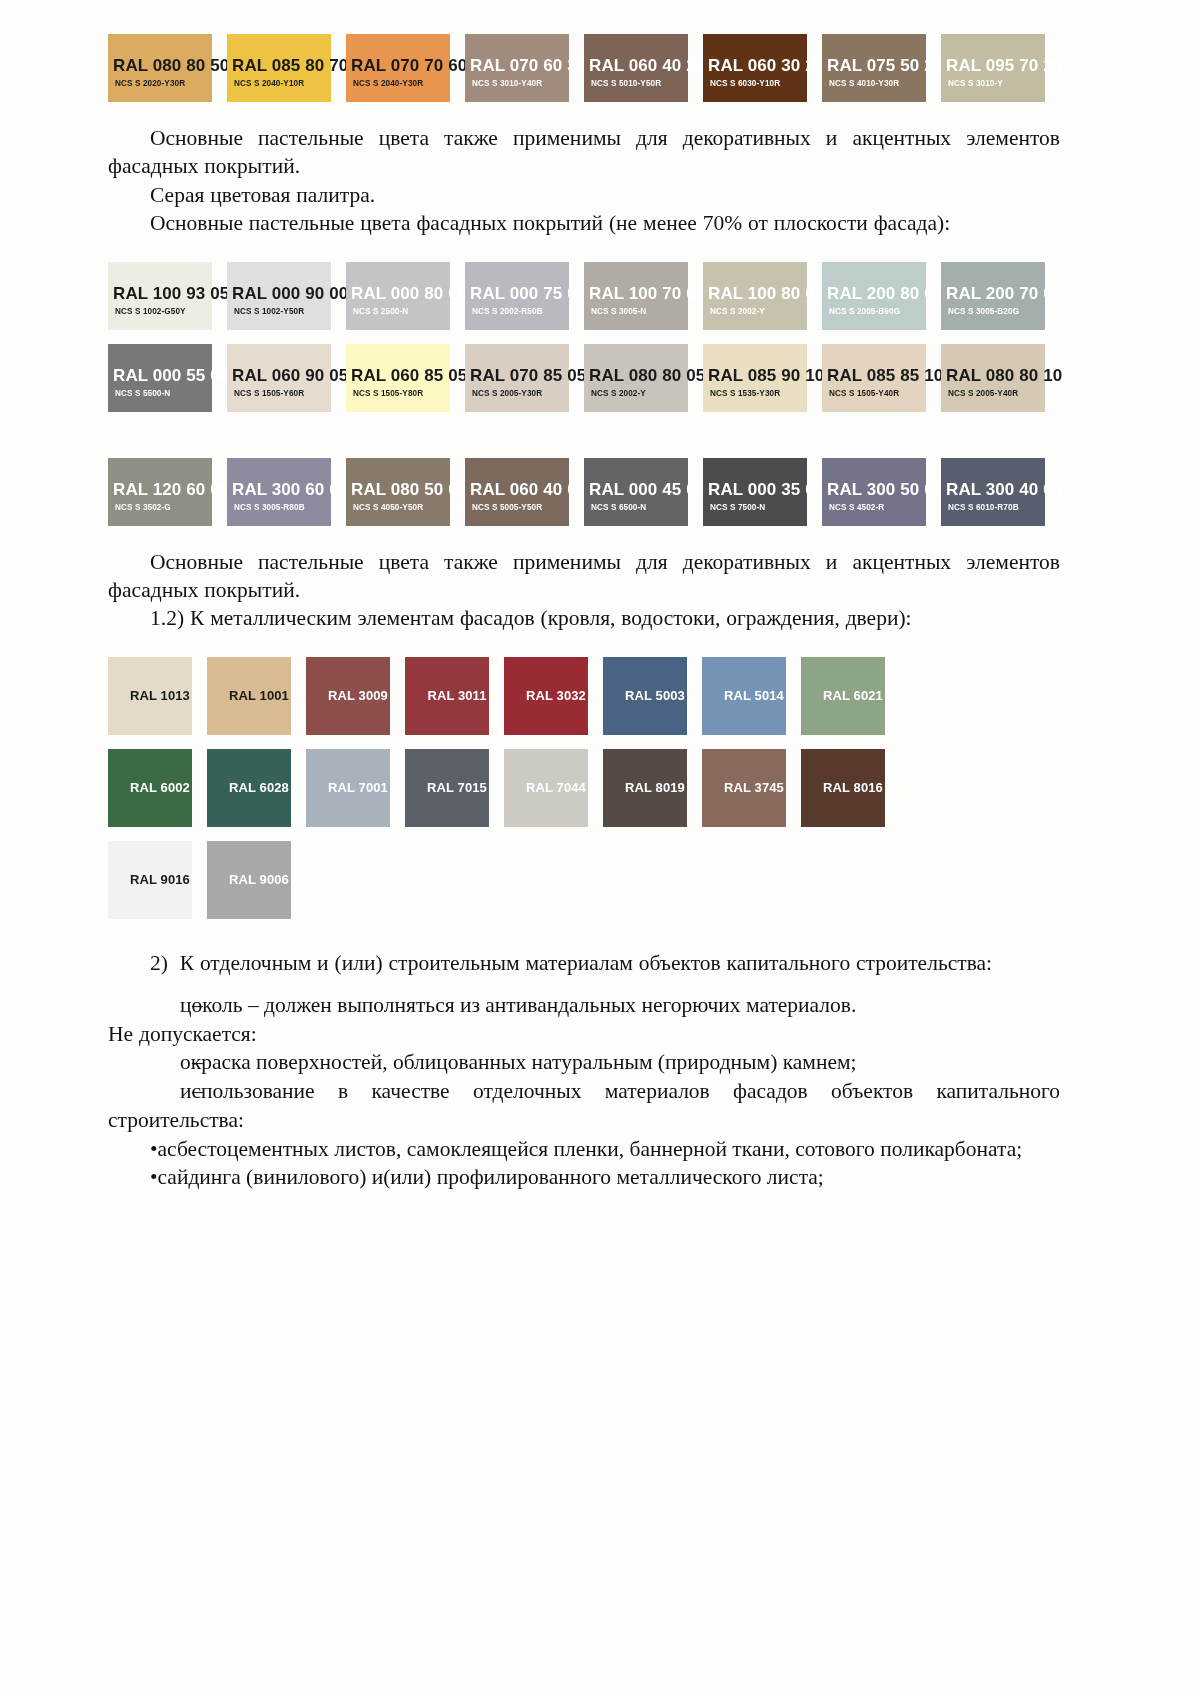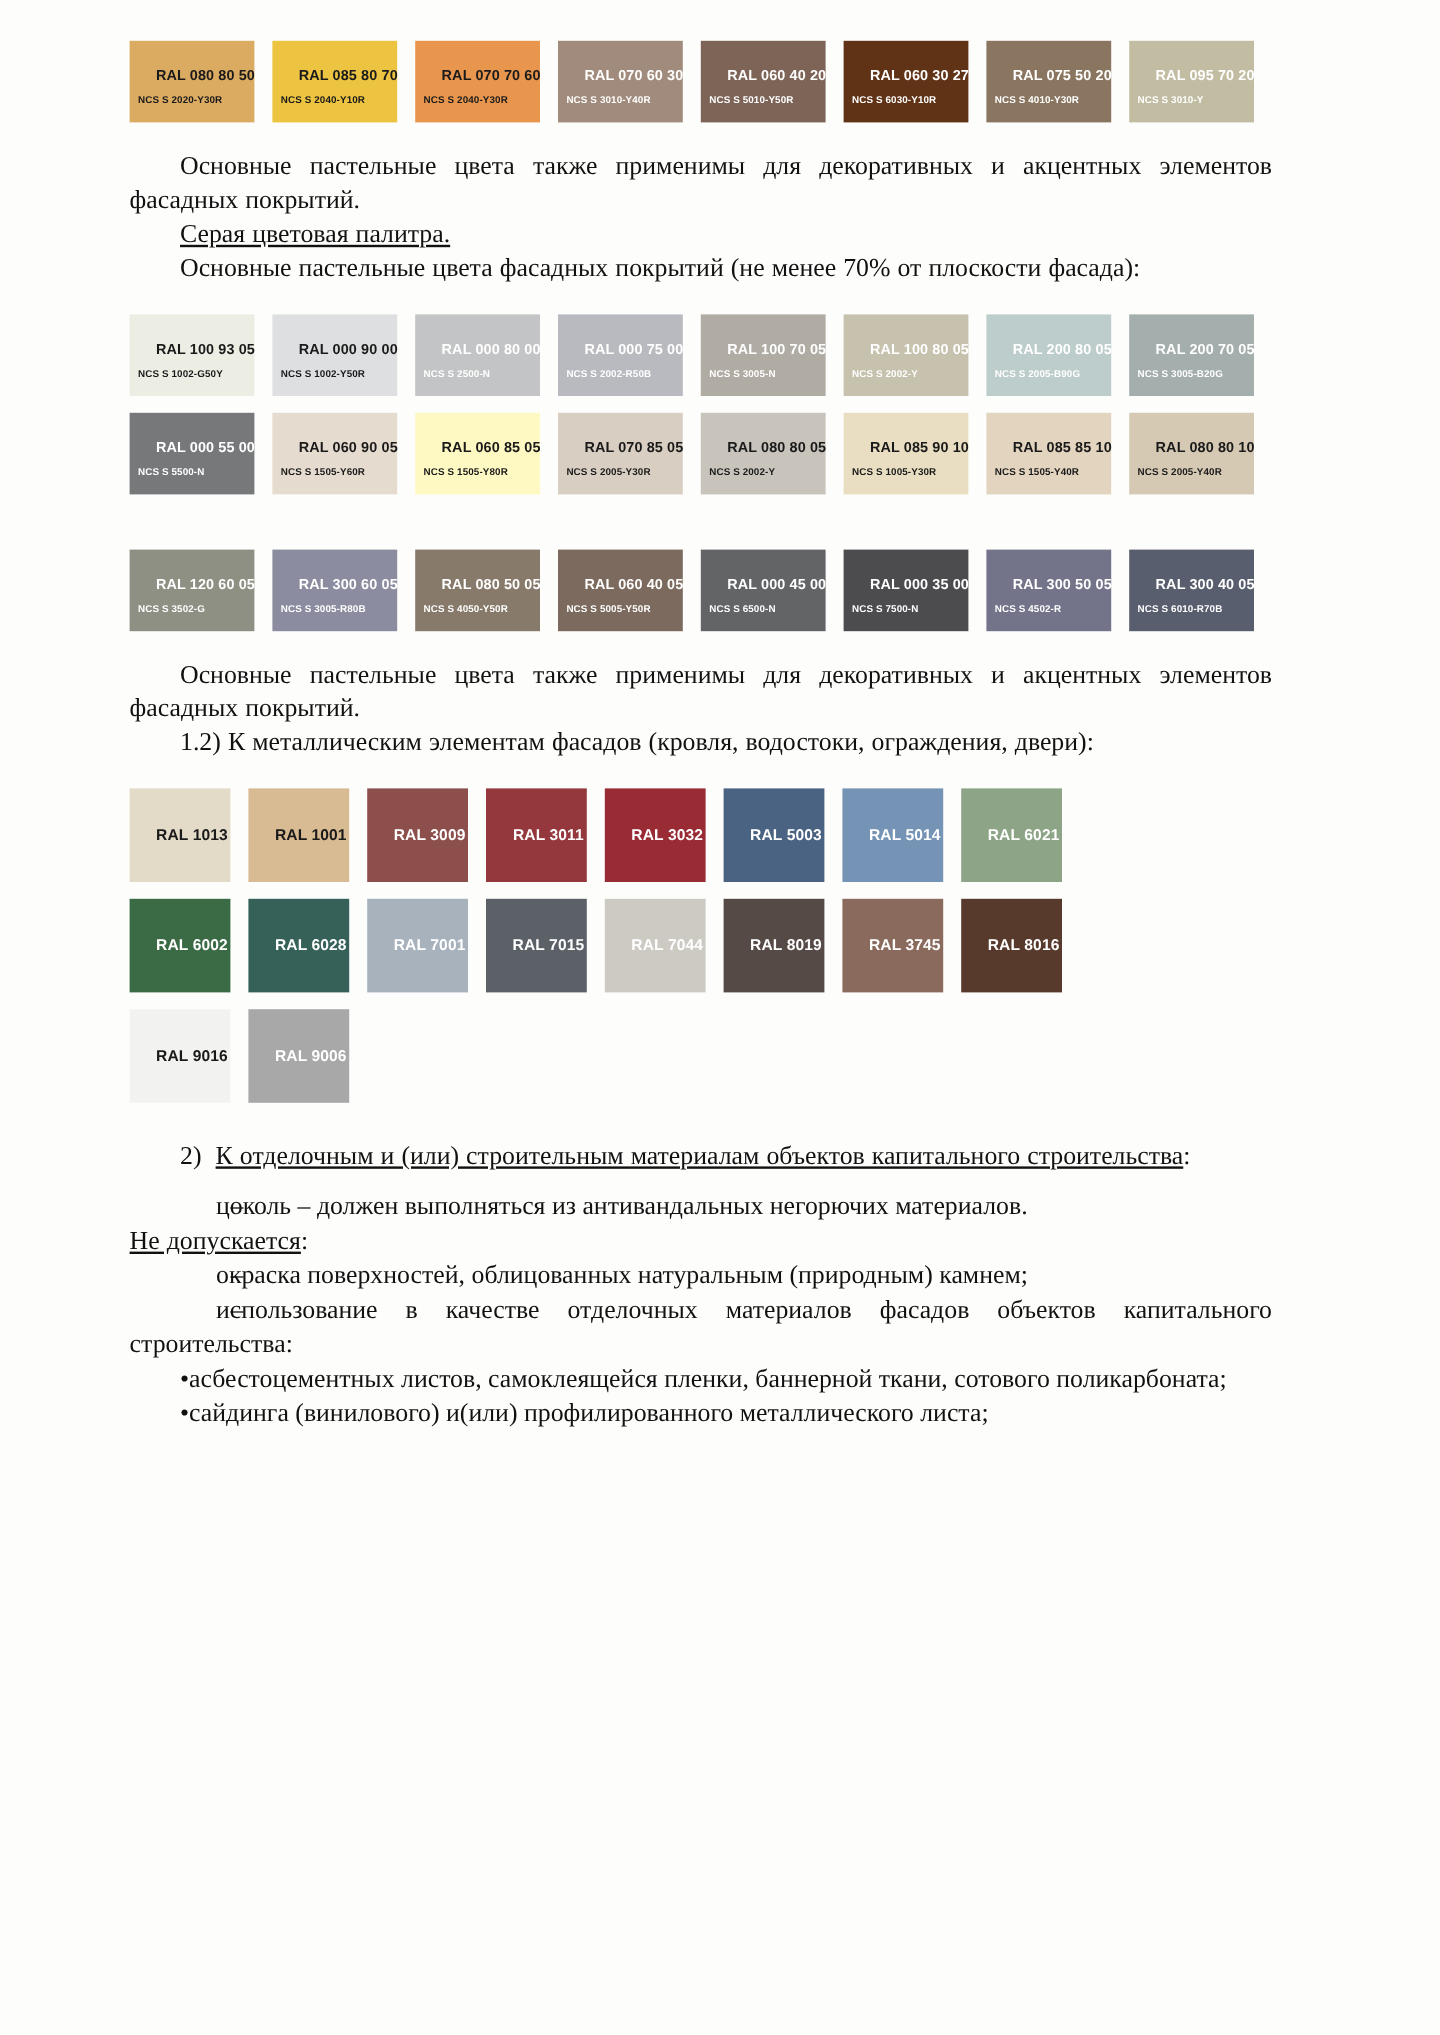--- a/index.html
+++ b/index.html
@@ -30,21 +30,21 @@
   p.para{
     margin:0;
     font-size:21.5px;
     line-height:1.32;
     text-align:justify;
     text-indent:42px;
     text-justify:inter-word;
     word-spacing:.5px;
   }
   p.para.noindent{text-indent:0;}
-  .u{ text-decoration:underline; text-underline-offset:2px;margin-top:32px; }
+  .u{ text-underline-offset:2px;margin-top:32px; }
   .dashline{
     margin:0;
     font-size:21.5px;
     line-height:1.34;
     text-align:justify;
     text-indent:42px;
   }
   .dash{display:inline-block;width:30px;}
   .bulletline{
     margin:0;
@@ -64,23 +64,23 @@
     height:68px;
     box-sizing:border-box;
     margin-right:15px;
     position:relative;
     font-family:"Liberation Sans","DejaVu Sans",sans-serif;
     flex:0 0 auto;
   }
   .swatch:last-child{margin-right:0;}
   .swatch .ral{
     position:absolute;
-    left:22px;
+    left:5px;
     top:22px;
-    font-size:12px;
+    font-size:17px;
     font-weight:bold;
     white-space:nowrap;
     letter-spacing:.1px;
   }
   .swatch .ncs{
     position:absolute;
     left:7px;
     top:45px;
     font-size:8.2px;
     font-weight:bold;
@@ -205,21 +205,21 @@
         <div class="swatch" style="background: rgb(217, 206, 194); color: rgb(26, 26, 26);">
           <span class="ral">RAL 070 85 05</span>
           <span class="ncs">NCS S 2005-Y30R</span>
         </div>
         <div class="swatch" style="background: rgb(200, 196, 188); color: rgb(26, 26, 26);">
           <span class="ral">RAL 080 80 05</span>
           <span class="ncs">NCS S 2002-Y</span>
         </div>
         <div class="swatch" style="background: rgb(233, 222, 194); color: rgb(26, 26, 26);">
           <span class="ral">RAL 085 90 10</span>
-          <span class="ncs">NCS S 1005-Y30R</span>
+          <span class="ncs">NCS S 1535-Y30R</span>
         </div>
         <div class="swatch" style="background: rgb(226, 212, 191); color: rgb(26, 26, 26);">
           <span class="ral">RAL 085 85 10</span>
           <span class="ncs">NCS S 1505-Y40R</span>
         </div>
         <div class="swatch" style="background: rgb(213, 201, 180); color: rgb(26, 26, 26);">
           <span class="ral">RAL 080 80 10</span>
           <span class="ncs">NCS S 2005-Y40R</span>
         </div>
       </div>

